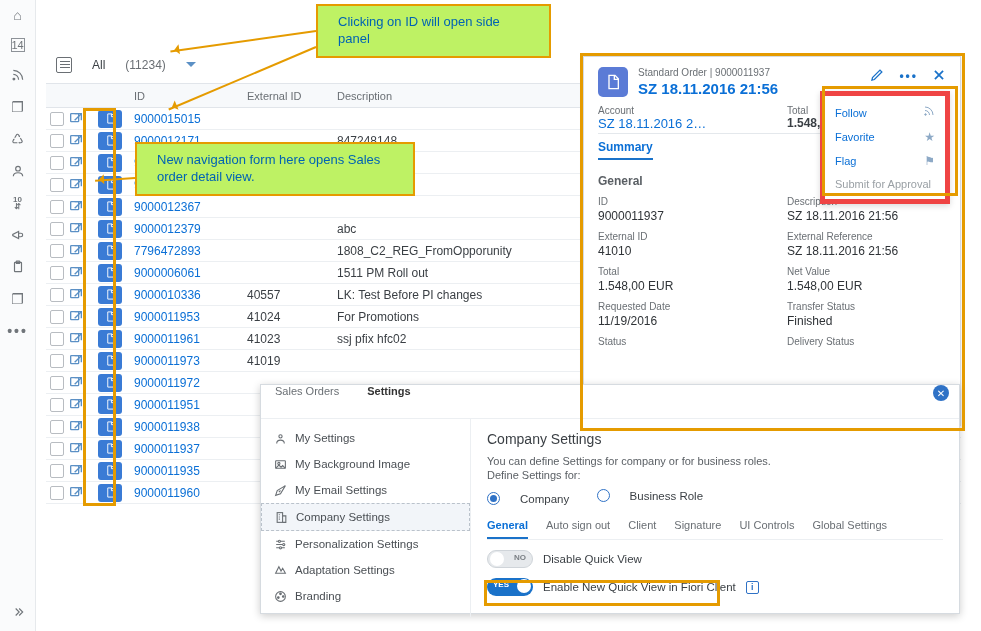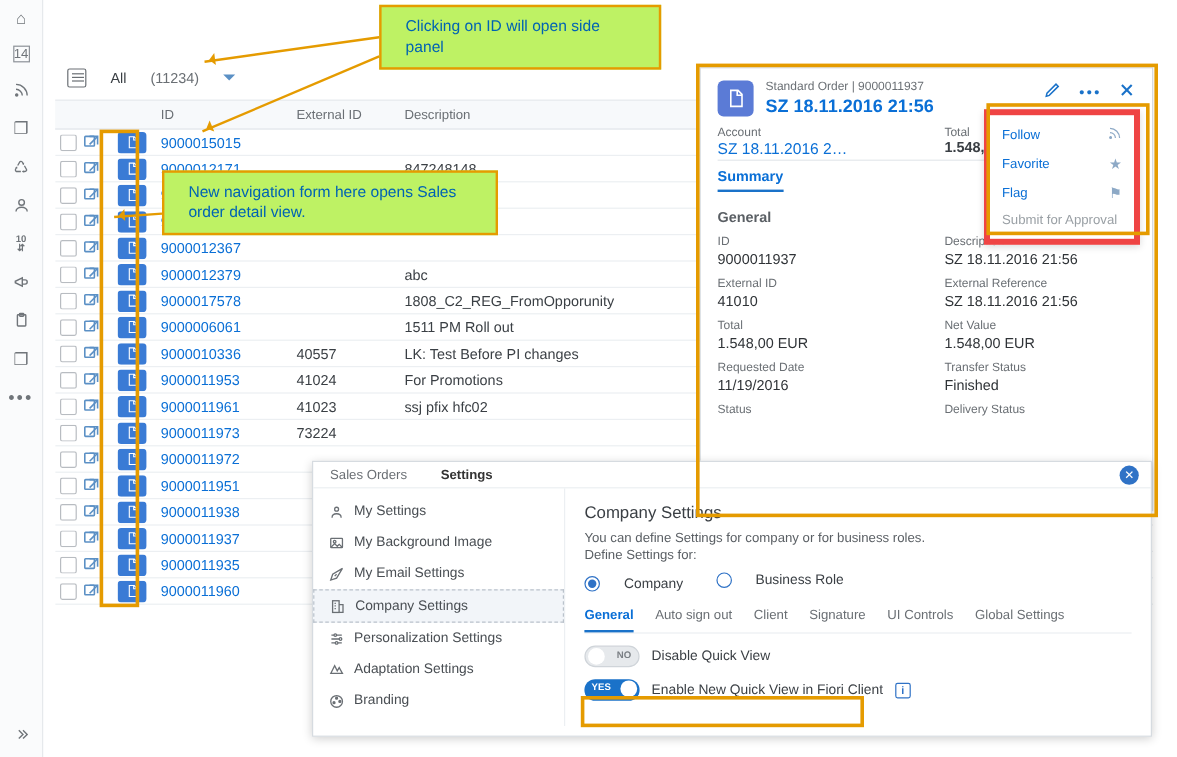--- a/index.html
+++ b/index.html
@@ -80,21 +80,21 @@
   .fld .v{font-size:12px;color:#2f3337;margin-top:2px}
 
   
   .followMenu{position:absolute;top:34px;right:10px;width:130px;background:#fff;border:5px solid #ef4444;box-shadow:0 2px 6px rgba(0,0,0,.15);padding:4px 0;font-size:11px}
   .followMenu .mi{display:flex;align-items:center;justify-content:space-between;padding:5px 10px;color:var(--link2);cursor:pointer}
   .followMenu .mi.muted{color:#9aa0a5;cursor:default}
   .followMenu .mi .gl{color:#8da9c6;font-size:12px}
 
   
   .dlg{position:absolute;left:260px;top:384px;width:700px;height:230px;background:#fff;border:1px solid #d6dbe0;box-shadow:0 2px 8px rgba(0,0,0,.2)}
-  .dlgHdr{height:22px;display:flex;align-items:center;border-bottom:1px solid #eceff2;font-size:11px;color:var(--muted)}
+  .dlgHdr{height:34px;display:flex;border-bottom:1px solid #eceff2;font-size:11px;color:var(--muted)}
   .dlgHdr .crumbItem{padding:0 14px;color:var(--muted)}
   .dlgHdr .crumbItem.active{color:#333;font-weight:600}
   .dlgHdr .dlgClose{margin-left:auto;margin-right:10px;width:16px;height:16px;border-radius:50%;background:#2f72c6;color:#fff;display:flex;align-items:center;justify-content:center;font-size:10px;cursor:pointer}
   .dlgBody{display:flex;height:calc(100% - 30px)}
   .dlgNav{width:210px;border-right:1px solid #eceff2;padding:6px 0}
   .dlgNav .ni{display:flex;align-items:center;gap:8px;padding:6px 12px;font-size:11.5px;color:#4a4f54;cursor:pointer}
   .dlgNav .ni.sel{background:#f2f5f9;border:1px dashed #bac2cb}
   .dlgNav .niIco{width:14px;height:14px;color:#6a6f74;display:flex;align-items:center;justify-content:center}
   .dlgMain{flex:1;padding:10px 16px;overflow:hidden}
   .dlgH1{font-size:14px;color:#3a3f44;margin:2px 0 8px}
@@ -360,21 +360,21 @@
           </svg>
       </span>
     </div>
     <div class="cell col-ico">
       <span class="docBadge">
         <svg viewBox="0 0 24 24">
             <path d="M6 2h9l5 5v15H6zM14 2v6h6" fill="none" stroke="#fff" stroke-width="2"></path>
           </svg>
       </span>
     </div>
-    <div class="cell col-id"><span class="idlink">9000017578</span></div>
+    <div class="cell col-id"><span class="idlink">7796472893</span></div>
     <div class="cell col-ext cell-ext"></div>
     <div class="cell col-desc cell-desc">1808_C2_REG_FromOpporunity</div>
   </div>
 
   <div class="row">
     <div class="cell col-chk">
         <div class="chk"></div>
       </div>
     <div class="cell col-nav">
       <span class="navIco">
@@ -486,21 +486,21 @@
       </span>
     </div>
     <div class="cell col-ico">
       <span class="docBadge">
         <svg viewBox="0 0 24 24">
             <path d="M6 2h9l5 5v15H6zM14 2v6h6" fill="none" stroke="#fff" stroke-width="2"></path>
           </svg>
       </span>
     </div>
     <div class="cell col-id"><span class="idlink">9000011973</span></div>
-    <div class="cell col-ext cell-ext">73224</div>
+    <div class="cell col-ext cell-ext">41019</div>
     <div class="cell col-desc cell-desc"></div>
   </div>
 
   <div class="row">
     <div class="cell col-chk">
         <div class="chk"></div>
       </div>
     <div class="cell col-nav">
       <span class="navIco">
         <svg width="16" height="16" viewBox="0 0 24 24" fill="none" stroke="#5b90c5" stroke-width="2">

